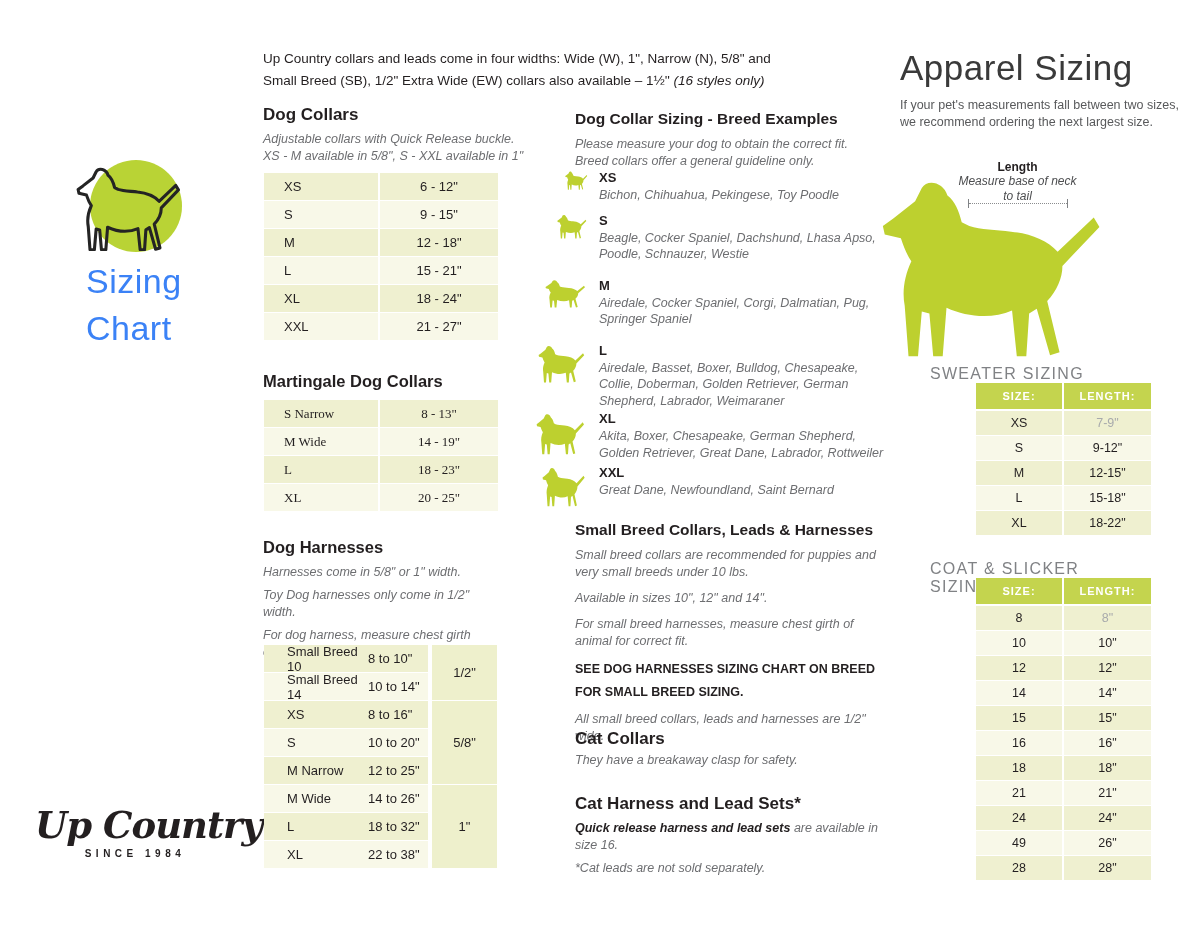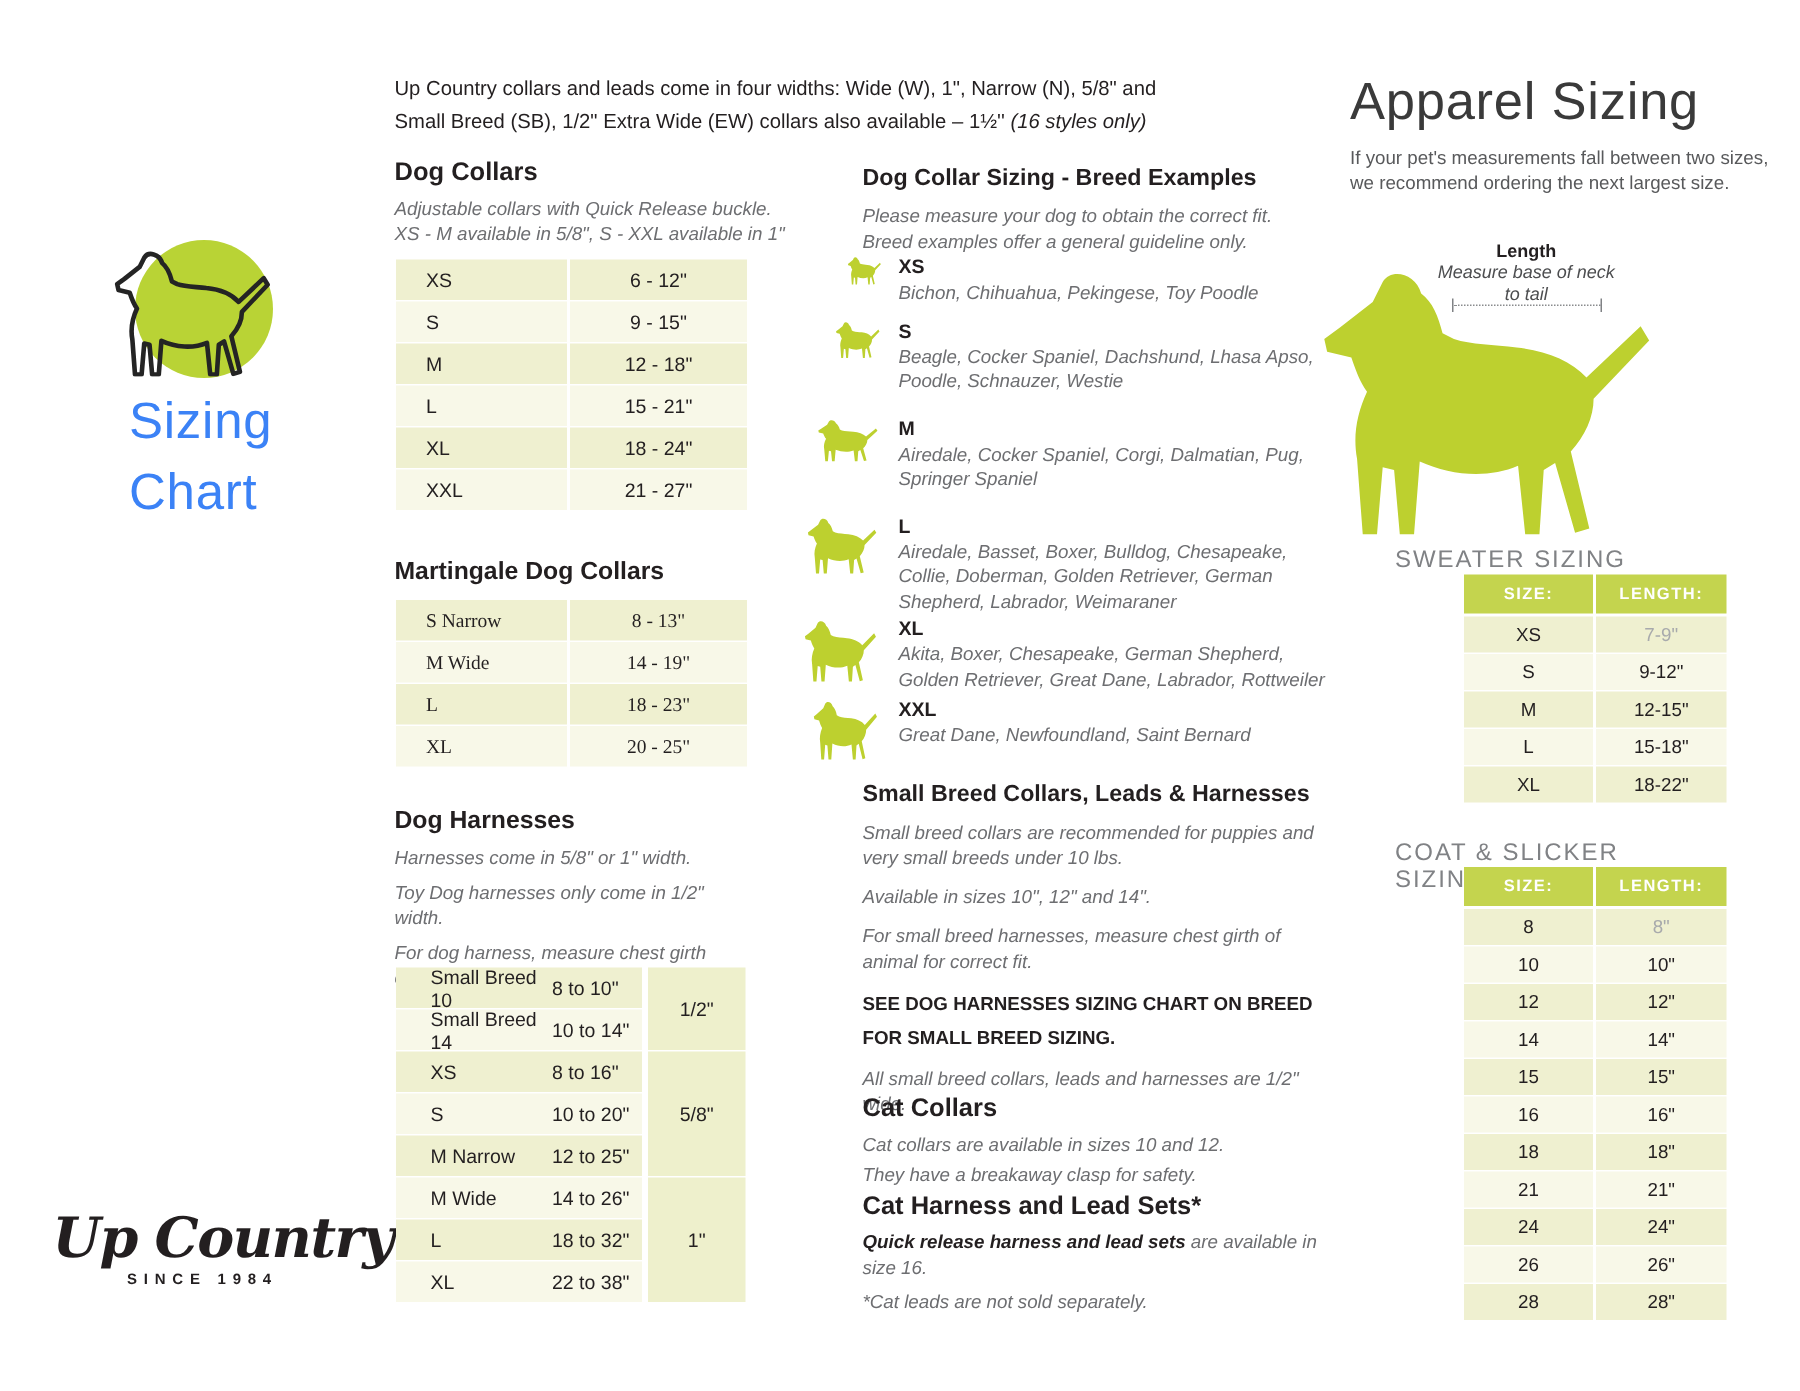--- a/index.html
+++ b/index.html
@@ -189,21 +189,21 @@
   </div>
   <div class="wcol" style="top:645px;">
     <div class="wgroup" style="height:55px;">1/2"</div>
     <div class="wgroup" style="height:83px;">5/8"</div>
     <div class="wgroup" style="height:83px;">1"</div>
   </div>
 
   <div class="abs h2" style="left:575px;top:110px;">Dog Collar Sizing - Breed Examples</div>
   <div class="abs isub" style="left:575px;top:136px;">
     <div>Please measure your dog to obtain the correct fit.</div>
-    <div>Breed examples offer a general guideline only.</div>
+    <div>Breed collars offer a general guideline only.</div>
   </div>
   <div class="abs" style="left:528px;top:170px;width:370px;">
     <div class="breed-entry" style="margin-bottom:9px;">
       <div class="breed-icon-box">
           <svg width="25" height="20" viewBox="0 0 260 200" preserveAspectRatio="none">
             <use href="#dog-shape" fill="#bdd02f"></use>
           </svg>
         </div>
       <div>
           <div class="breed-size">XS</div>
@@ -274,21 +274,20 @@
     <div class="isub" style="margin-top:9px;">For small breed harnesses, measure chest girth of animal for correct fit.</div>
     <div class="bold-note" style="margin-top:11px;">
       <div>SEE DOG HARNESSES SIZING CHART ON BREED</div>
       <div style="margin-top:6px;">FOR SMALL BREED SIZING.</div>
     </div>
     <div class="isub" style="margin-top:10px;">All small breed collars, leads and harnesses are 1/2" wide.</div>
   </div>
 
   <div class="abs" style="left:575px;top:729px;width:312px;">
     <div class="h1">Cat Collars</div>
-    <div class="isub" style="margin-top:6px;">Cat collars are available in sizes 10 and 12.</div>
     <div class="isub" style="margin-top:3px;">They have a breakaway clasp for safety.</div>
   </div>
 
   <div class="abs" style="left:575px;top:794px;width:305px;">
     <div class="h1">Cat Harness and Lead Sets*</div>
     <div class="isub" style="margin-top:6px;"><span class="bi">Quick release harness and lead sets</span><span> are available in size 16.</span></div>
     <div class="isub" style="margin-top:6px;">*Cat leads are not sold separately.</div>
   </div>
 
   <div class="abs apparel-h" style="left:900px;top:48px;">Apparel Sizing</div>
@@ -371,21 +370,21 @@
       </div>
     <div class="rt-row">
         <div class="rc c1 bg-b">21</div>
         <div class="rc c2 bg-b">21"</div>
       </div>
     <div class="rt-row">
         <div class="rc c1 bg-a">24</div>
         <div class="rc c2 bg-a">24"</div>
       </div>
     <div class="rt-row">
-        <div class="rc c1 bg-b">26</div>
+        <div class="rc c1 bg-b">49</div>
         <div class="rc c2 bg-b">26"</div>
       </div>
     <div class="rt-row">
         <div class="rc c1 bg-a">28</div>
         <div class="rc c2 bg-a">28"</div>
       </div>
   </div>
 
 </div>
 

